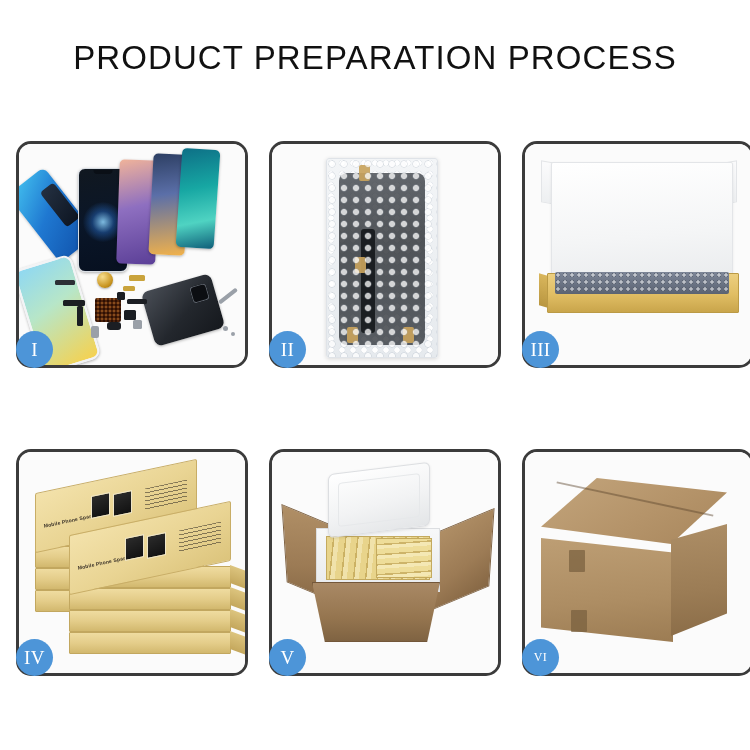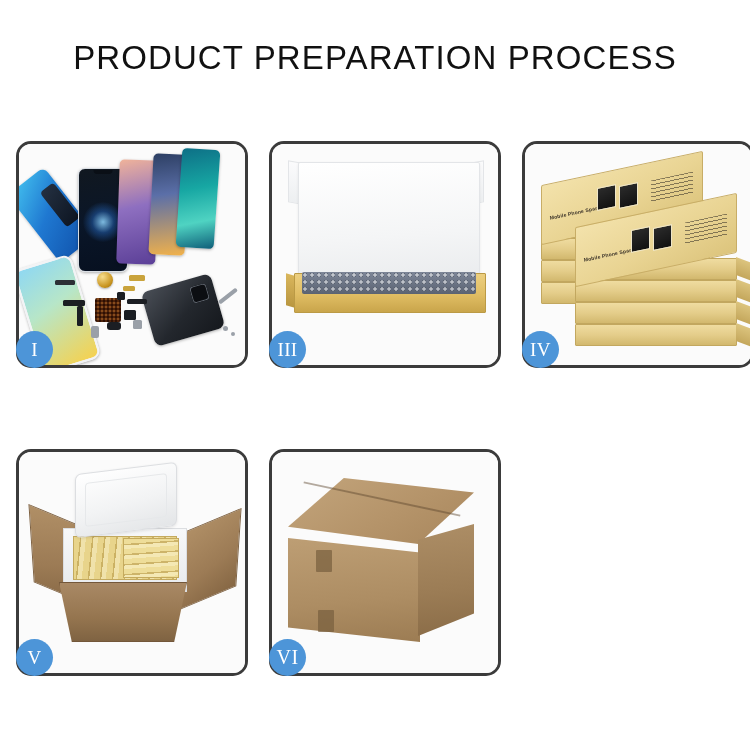--- a/index.html
+++ b/index.html
@@ -81,21 +81,21 @@
     border-radius: 50%;
     background: #4d95d8;
     color: #ffffff;
     font-family: "Liberation Serif", serif;
     font-size: 19px;
     line-height: 37px;
     text-align: center;
     letter-spacing: 0.4px;
     z-index: 7;
   }
-  .badge.wide { font-size: 20px; }
+  .badge.wide { font-size: 12px; }
 
   
   .ph {
     position: absolute;
     border-radius: 5px;
     box-shadow: 0 1px 3px rgba(0,0,0,.30);
   }
   .p1-a { 
     left: 10px; top: 28px; width: 46px; height: 86px;
     background: linear-gradient(150deg,#44c3f0 0%,#1f78d1 45%,#0f4fa8 100%);
@@ -423,20 +423,34 @@
       <div class="prt dark" style="left:88px;top:178px;width:14px;height:8px;border-radius:3px;"></div>
       <div class="prt silver" style="left:72px;top:182px;width:8px;height:12px;border-radius:2px;"></div>
       <div class="prt dark" style="left:98px;top:148px;width:8px;height:8px;"></div>
       <div class="prt silver" style="left:198px;top:150px;width:22px;height:4px;transform:rotate(-38deg);"></div>
       <div class="prt silver" style="left:204px;top:182px;width:5px;height:5px;border-radius:50%;"></div>
       <div class="prt silver" style="left:212px;top:188px;width:4px;height:4px;border-radius:50%;"></div>
     </div>
     <div class="badge">I</div>
   </div>
 
+  <div class="panel">
+    <div class="panel-photo">
+      <div class="bubble-bag">
+        <div class="bag-inner"></div>
+        <div class="bag-flex"></div>
+        <div class="bag-tape" style="left:32px;top:6px;"></div>
+        <div class="bag-tape" style="left:28px;top:98px;"></div>
+        <div class="bag-tape" style="left:20px;top:168px;"></div>
+        <div class="bag-tape" style="left:76px;top:168px;"></div>
+        <div class="bubble-overlay"></div>
+      </div>
+    </div>
+    <div class="badge">II</div>
+  </div>
 
   <div class="panel">
     <div class="panel-photo">
       <div class="iii-lidflapL"></div>
       <div class="iii-lidflapR"></div>
       <div class="iii-lid"></div>
       <div class="iii-trayfaceL"></div>
       <div class="iii-tray"></div>
       <div class="iii-fill"></div>
     </div>

